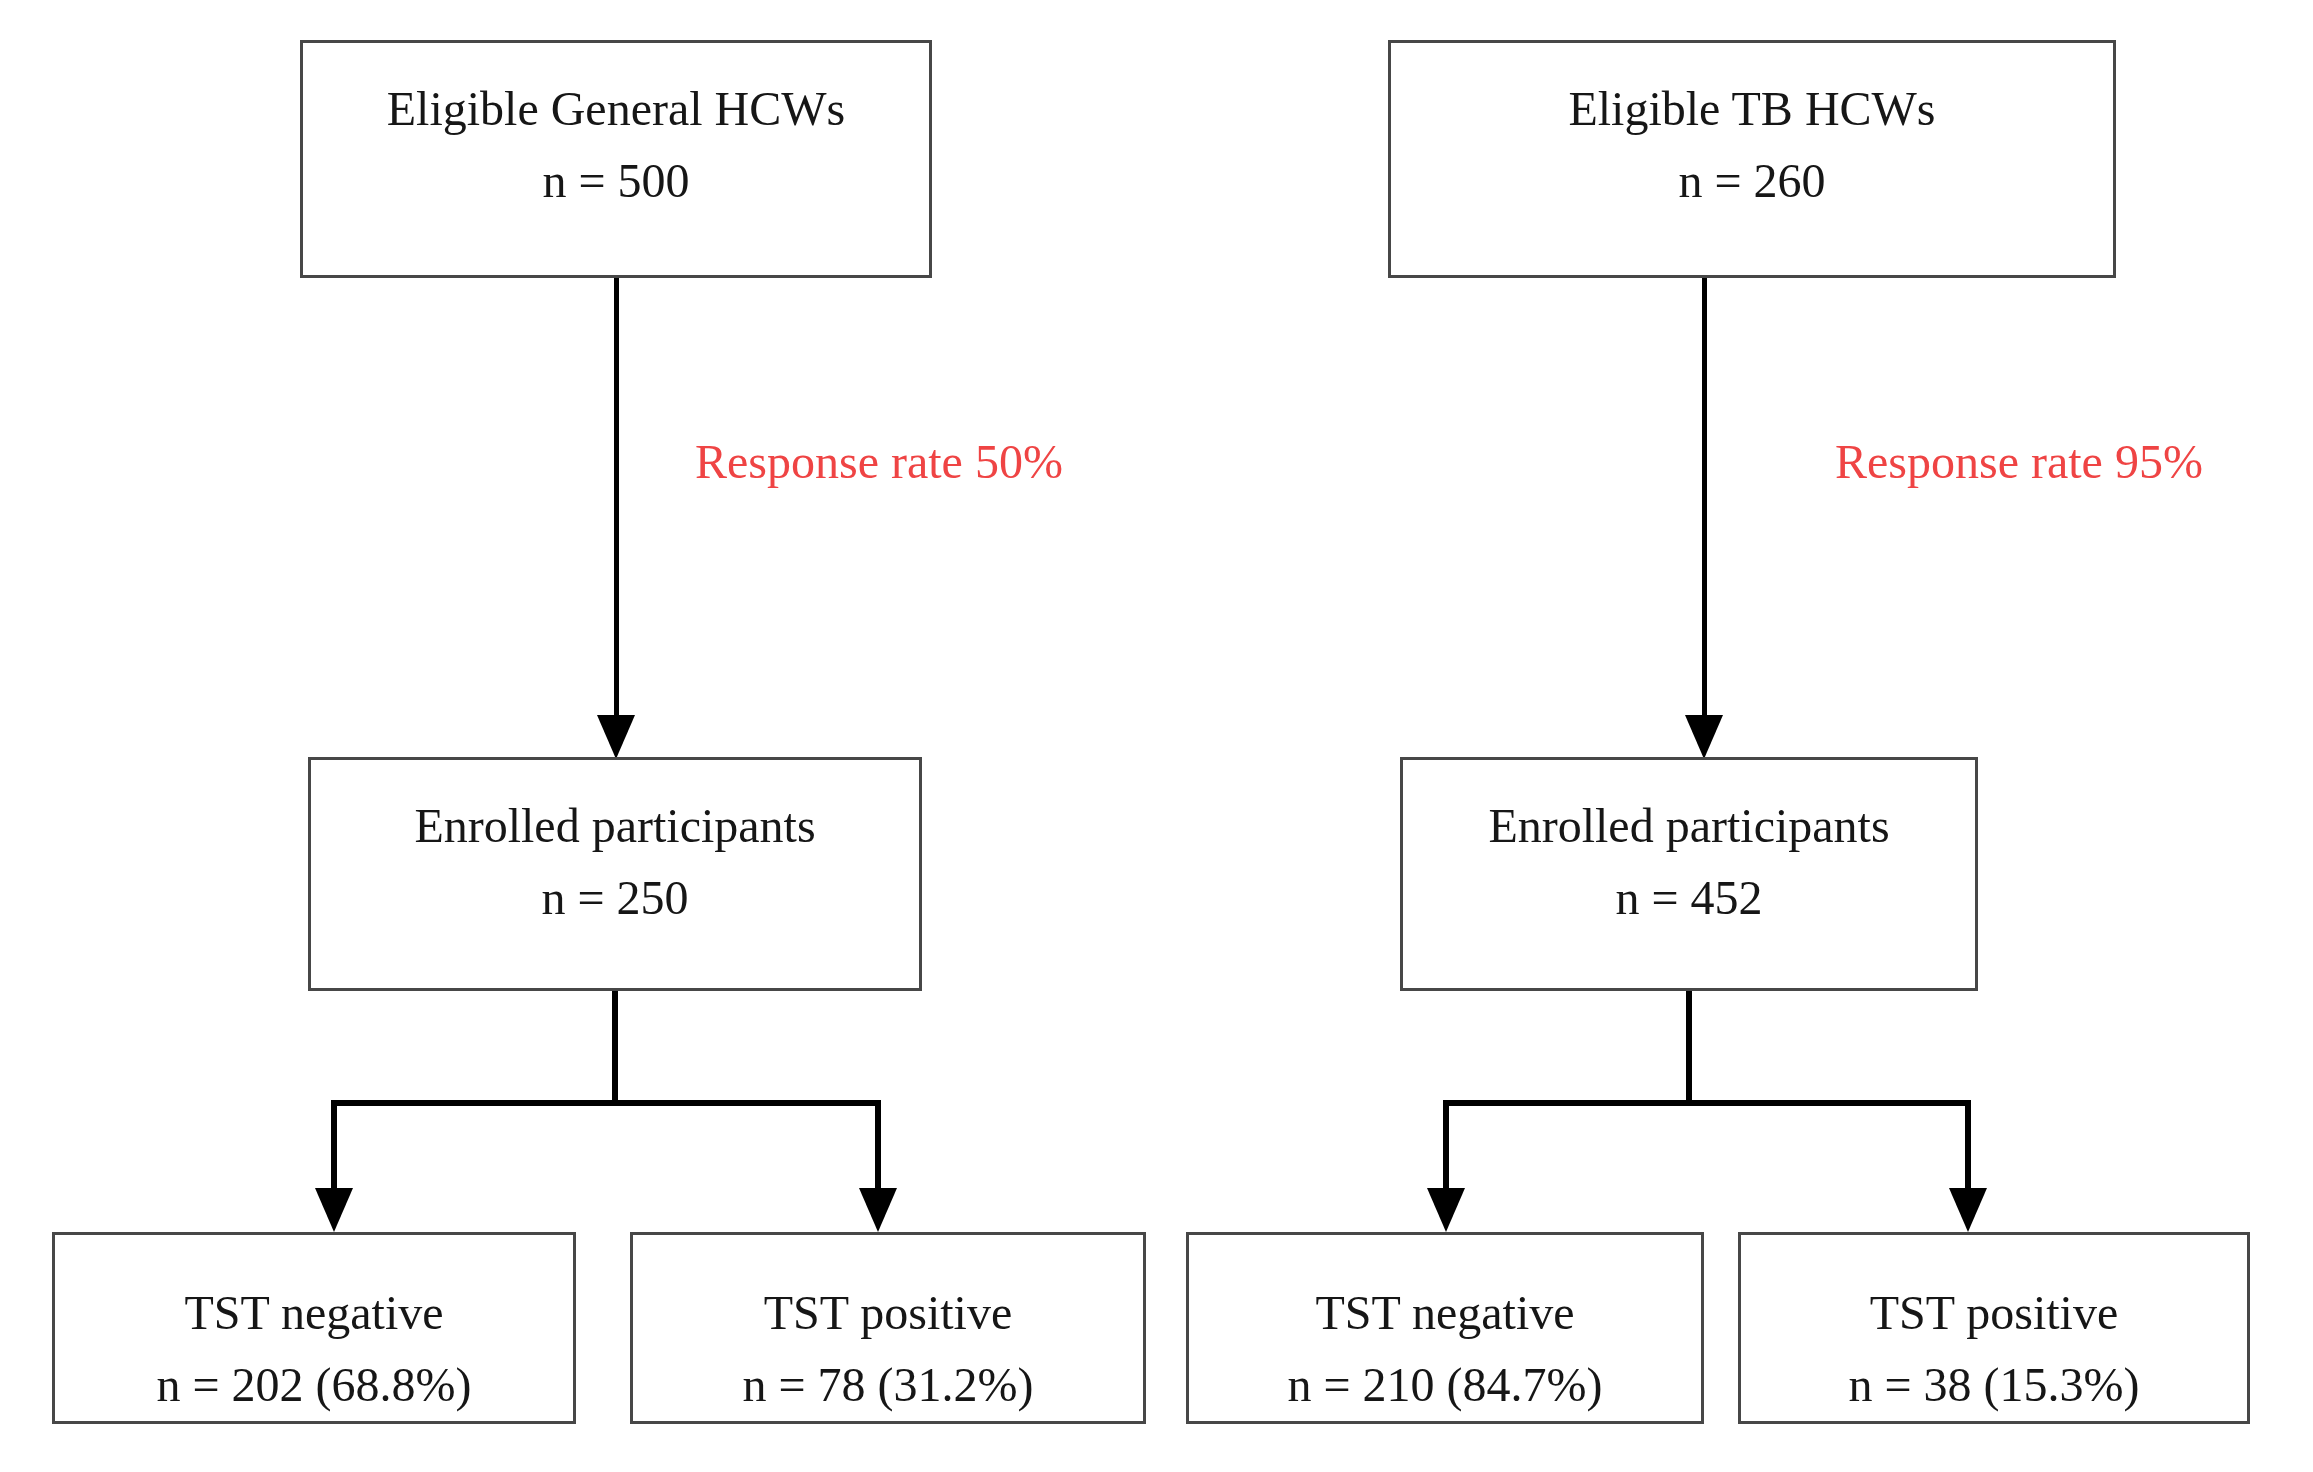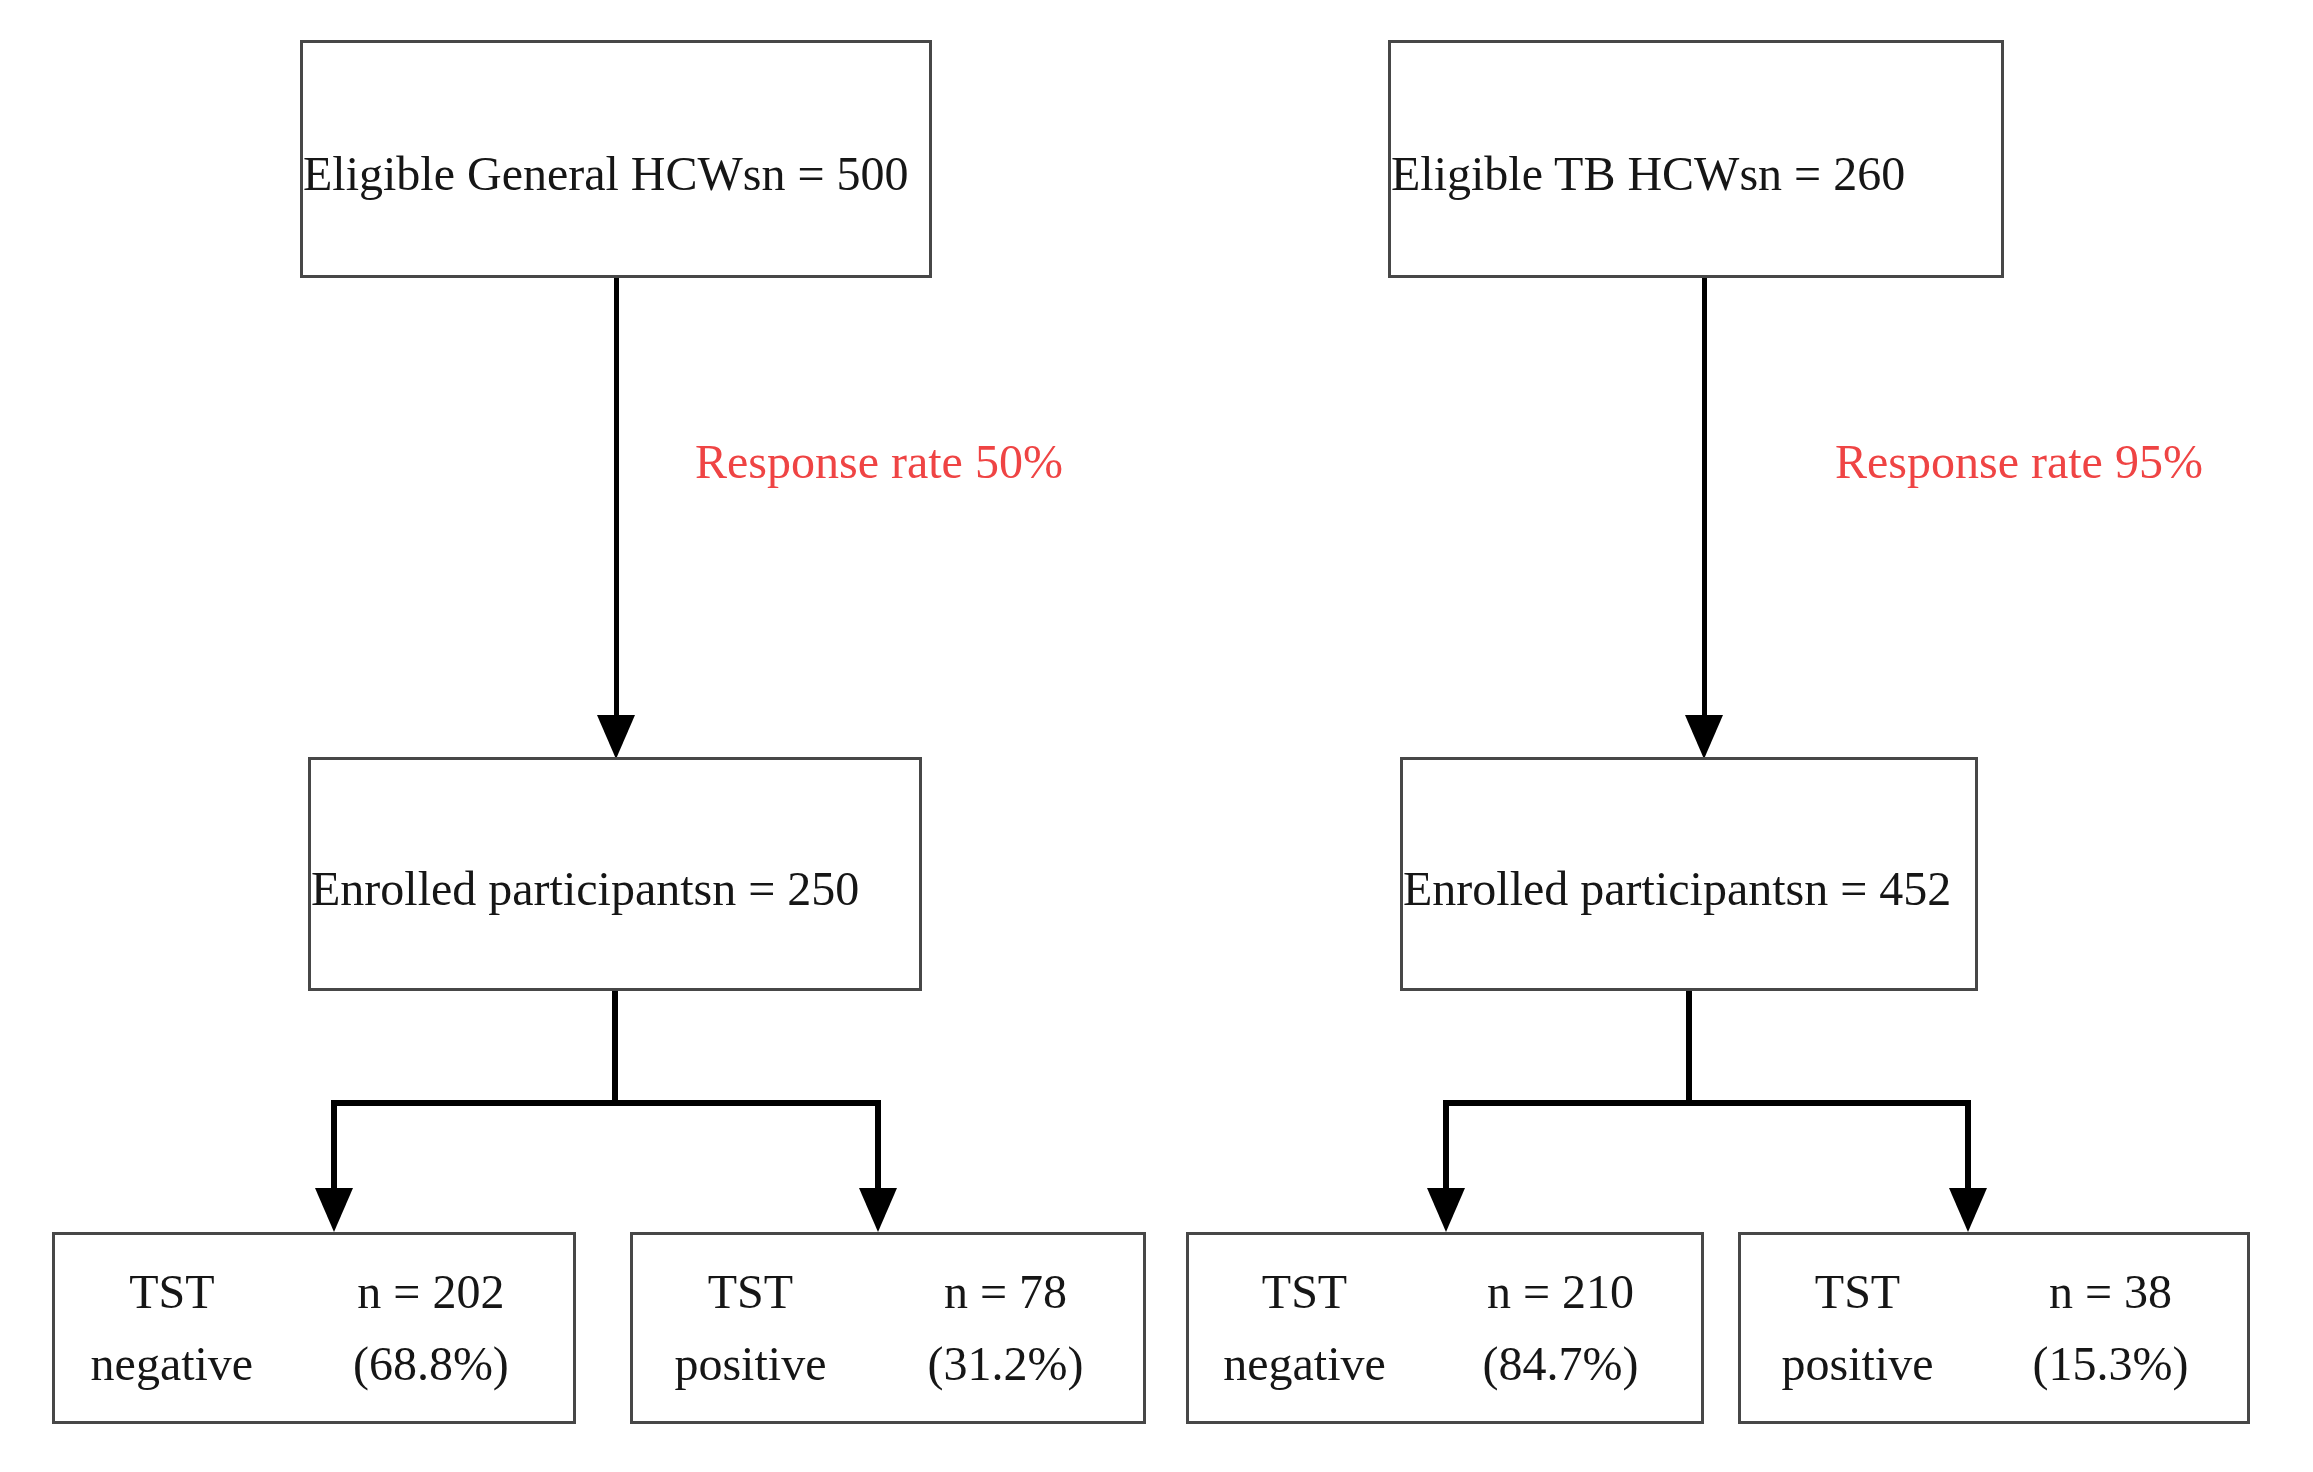--- a/index.html
+++ b/index.html
@@ -15,21 +15,21 @@
     font-family: "Liberation Serif", "DejaVu Serif", serif;
     color: #161616;
     overflow: hidden;
   }
   .box {
     position: absolute;
     box-sizing: border-box;
     border: 3px solid #474747;
     background: #ffffff;
     display: flex;
-    flex-direction: row;
+    flex-direction: column;
     align-items: center;
     text-align: center;
     font-size: 48px;
     line-height: 1.5;
   }
   .box.top-align { justify-content: flex-start; padding-top: 30px; }
   .box.center-align { justify-content: flex-end; }
   .vline {
     position: absolute;
     background: #000000;
@@ -84,21 +84,21 @@
   <div class="box center-align" style="left:52px; top:1232px; width:524px; height:192px;">
     <div>TST negative</div>
     <div>n = 202 (68.8%)</div>
   </div>
 
   <div class="box center-align" style="left:630px; top:1232px; width:516px; height:192px;">
     <div>TST positive</div>
     <div>n = 78 (31.2%)</div>
   </div>
 
-  <div class="box top-align" style="left:1388px; top:40px; width:616px; height:238px;">
+  <div class="box top-align" style="left:1388px; top:40px; width:728px; height:238px;">
     <div>Eligible TB HCWs</div>
     <div>n = 260</div>
   </div>
 
   <div class="vline" style="left:1702px; top:278px; width:5px; height:442px;"></div>
   <div class="arrowhead" style="left:1685px; top:715px;"></div>
 
   <div class="rate-label" style="left:1835px; top:432px;">Response rate 95%</div>
 
   <div class="box top-align" style="left:1400px; top:757px; width:578px; height:234px;">

